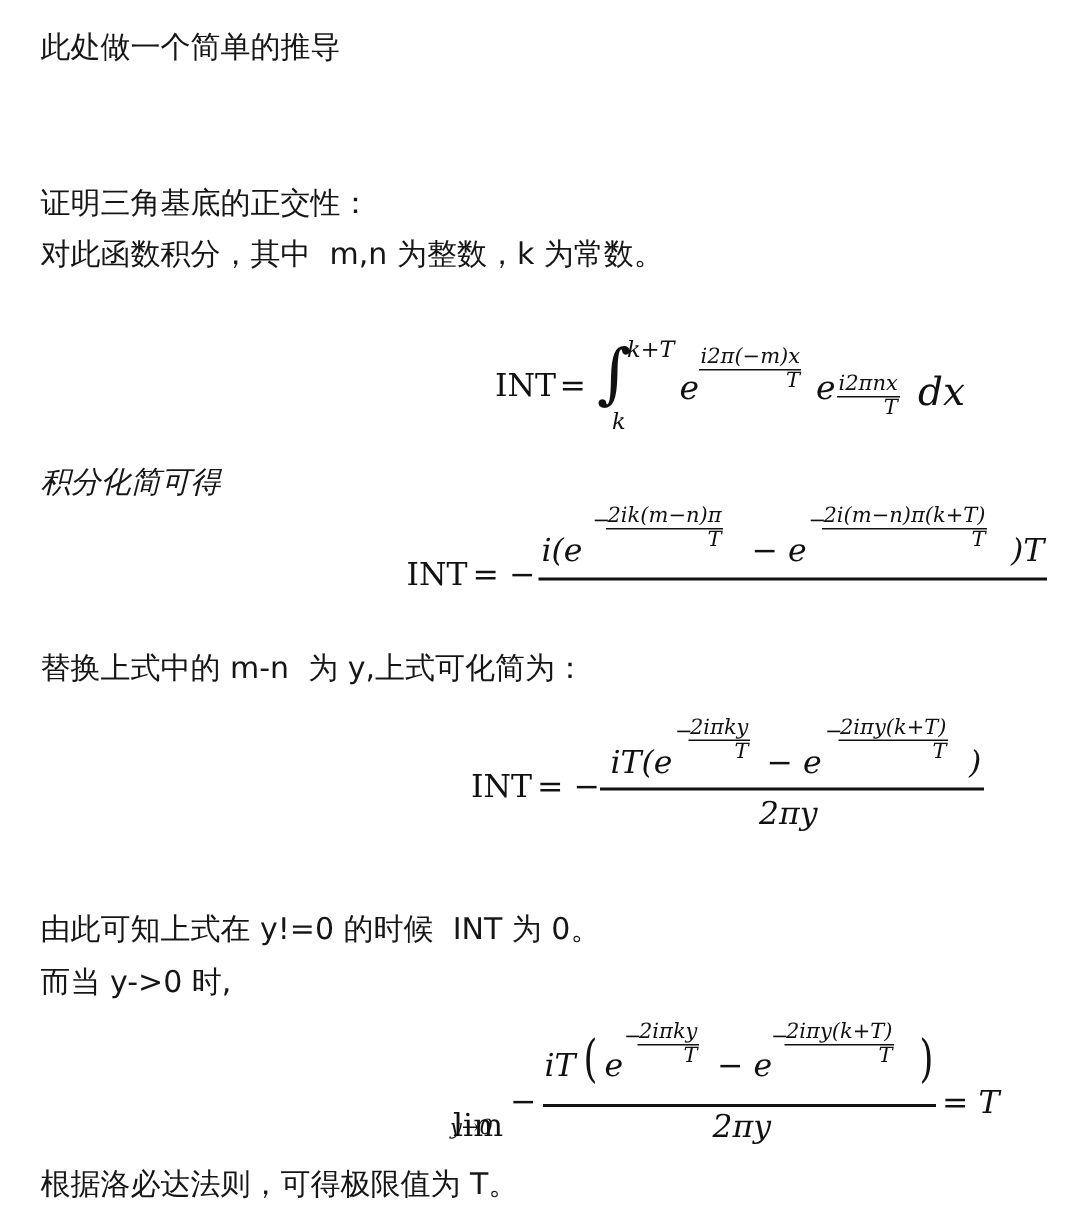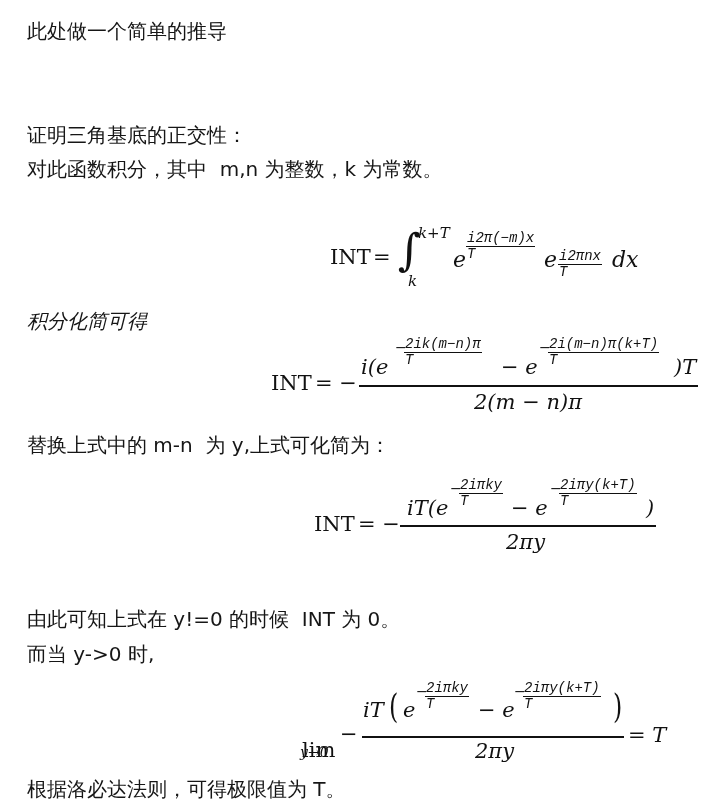--- a/index.html
+++ b/index.html
@@ -1,20 +1,20 @@
 <!DOCTYPE html>
 <html><head>
 <meta charset="utf-8">
 <style>
   html, body { margin: 0; padding: 0; background: #ffffff; }
   body { width: 719px; height: 805px; position: relative; overflow: hidden; color: #111; }
   .txt { position: absolute; left: 27px; font-family: "DejaVu Sans", sans-serif; font-size: 20px; line-height: 24px; white-space: pre; color: #161616; }
   .math { position: absolute; font-family: "DejaVu Serif", serif; font-size: 21px; color: #111; white-space: nowrap; }
   .it { font-style: italic; text-align: center; }
-  .sfrac { display: inline-block; vertical-align: middle; text-align: left; font-size: 14px; line-height: 15px; font-family: Liberation Mono, monospace; }
+  .sfrac { display: inline-block; vertical-align: middle; text-align: right; font-size: 14px; line-height: 15px; }
   .sfrac > .num { display: block; padding: 0 1px; }
   .sfrac > .den { display: block; border-top: 1px solid #111; padding: 0 1px; }
   .abs { position: absolute; }
 </style>
 </head>
 <body>
 
 <div class="txt" style="top:19px;">此处做一个简单的推导</div>
 <div class="txt" style="top:123px;">证明三角基底的正交性：</div>
 <div class="txt" style="top:157px;">对此函数积分，其中  m,n 为整数，k 为常数。</div>
@@ -28,21 +28,21 @@
   <span class="abs it" style="left:123px; top:25px; font-size:22px;">e</span>
   <span class="abs sfrac it" style="left:136px; top:9px;">
     <span class="num">i2π(−m)x</span>
     <span class="den" style="border-top-width:1px;">T</span>
   </span>
   <span class="abs it" style="left:214px; top:25px; font-size:22px;">e</span>
   <span class="abs sfrac it" style="left:228px; top:27px;">
     <span class="num">i2πnx</span>
     <span class="den">T</span>
   </span>
-  <span class="abs it" style="left:282px; top:25px; font-size:22px;">dx</span>
+  <span class="abs it" style="left:282px; top:25px; font-size:26px;">dx</span>
 </div>
 
 <div class="txt" style="top:309px;font-style:italic;">积分化简可得</div>
 
 <div class="math" style="left:271px; top:335px; width:430px; height:80px;">
   <span class="abs" style="left:0; top:36px;">INT</span>
   <span class="abs" style="left:44px; top:36px;">= −</span>
   <span class="abs it" style="left:90px; top:20px;">i(e</span>
   <span class="abs" style="left:124px; top:4px; font-size:14px;">−</span>
   <span class="abs sfrac it" style="left:133px; top:2px;">
@@ -50,21 +50,20 @@
     <span class="den">T</span>
   </span>
   <span class="abs it" style="left:230px; top:20px;">− e</span>
   <span class="abs" style="left:268px; top:4px; font-size:14px;">−</span>
   <span class="abs sfrac it" style="left:277px; top:2px;">
     <span class="num">2i(m−n)π(k+T)</span>
     <span class="den">T</span>
   </span>
   <span class="abs it" style="left:403px; top:20px;">)T</span>
   <div class="abs" style="left:88px; top:50px; width:339px; height:2px; background:#111;"></div>
-  <span class="abs it" style="left:203px; top:55px;">2(m − n)π</span>
 </div>
 
 <div class="txt" style="top:433px;">替换上式中的 m-n  为 y,上式可化简为：</div>
 
 <div class="math" style="left:314px; top:476px; width:350px; height:80px;">
   <span class="abs" style="left:0; top:36px;">INT</span>
   <span class="abs" style="left:44px; top:36px;">= −</span>
   <span class="abs it" style="left:93px; top:20px;">iT(e</span>
   <span class="abs" style="left:136px; top:4px; font-size:14px;">−</span>
   <span class="abs sfrac it" style="left:145px; top:2px;">

